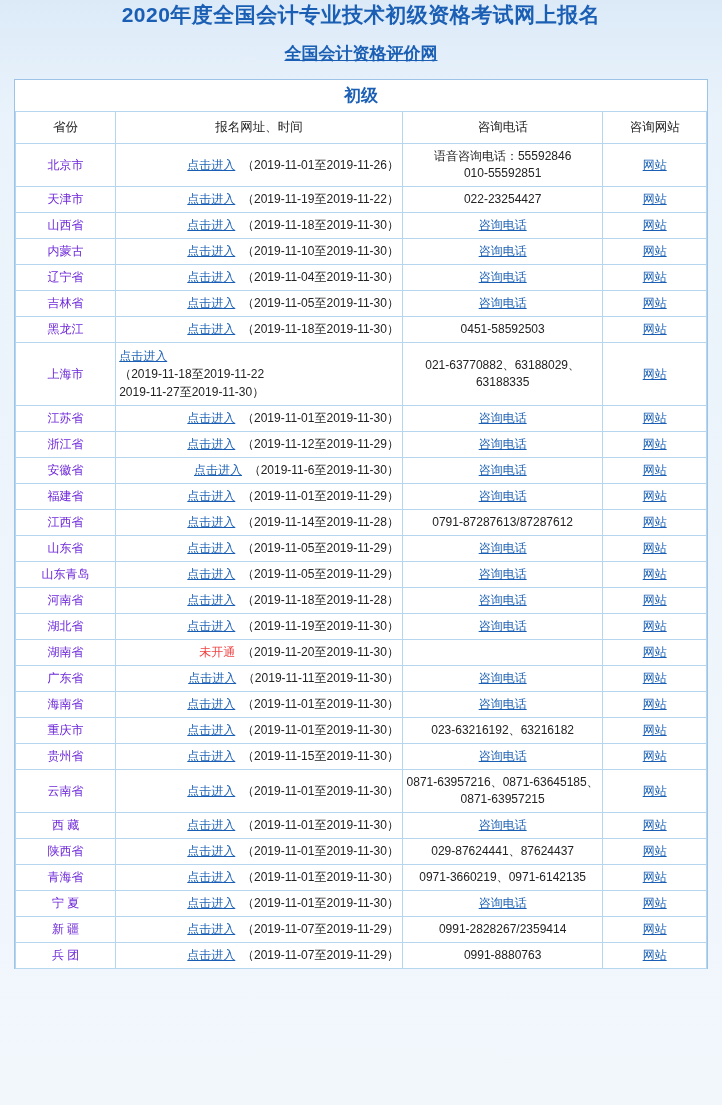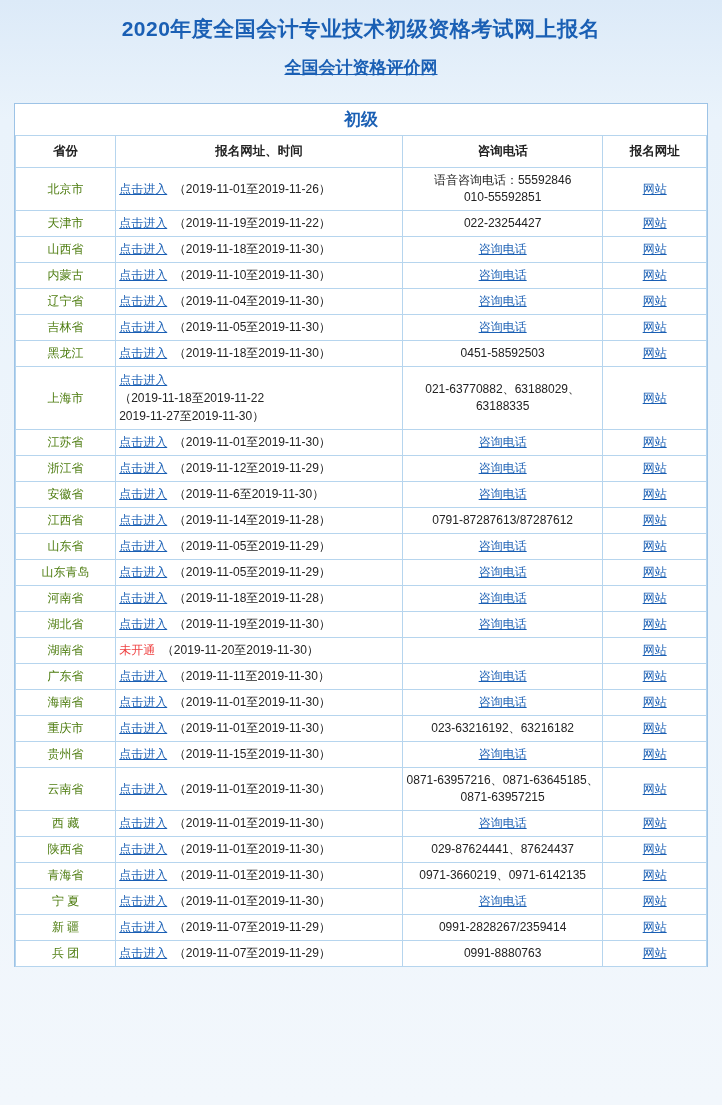--- a/index.html
+++ b/index.html
@@ -11,21 +11,20 @@
   #page {
     width: 722px;
     min-height: 1105px;
     background: linear-gradient(180deg, #dceaf8 0%, #eaf3fb 120px, #f2f7fc 100%);
     position: relative;
     box-sizing: border-box;
     padding: 0;
   }
   .header {
     text-align: center;
-    padding-top: 14px;
   }
   .main-title {
     color: #1a5fb4;
     font-size: 21px;
     font-weight: bold;
     letter-spacing: 0.5px;
     line-height: 30px;
   }
   .sub-title-wrap {
     text-align: center;
@@ -33,21 +32,21 @@
     padding-bottom: 10px;
   }
   .sub-title {
     color: #1a5fb4;
     font-size: 17px;
     font-weight: bold;
     text-decoration: underline;
     cursor: pointer;
   }
   .table-wrap {
-    margin: 14px 14px 10px 14px;
+    margin: 4px 14px 10px 14px;
     background: #ffffff;
     border: 1px solid #9dc3e6;
     border-bottom: none;
   }
   table.exam {
     width: 100%;
     border-collapse: collapse;
     table-layout: fixed;
     font-size: 12px;
     color: #222;
@@ -66,37 +65,37 @@
     color: #1a5fb4;
     padding: 7px 0;
     border-left: none;
     border-right: none;
     border-top: none;
   }
   tr.head-row td {
     background: #ffffff;
     font-size: 12.5px;
     color: #222;
-    font-weight: bold;
+    font-weight: normal;
     padding: 7px 0;
   }
   .col-prov { width: 14.5%; }
   .col-reg  { width: 41.5%; }
   .col-tel  { width: 29%; }
   .col-web  { width: 15%; }
 
   td.prov {
-    color: #4d7c0f;
+    color: #6d28d9;
   }
   td.reg {
     text-align: left;
     padding-left: 10px;
   }
   td.reg.center {
-    text-align: left;
+    text-align: right;
     padding-left: 3px;
   }
   a.lnk {
     color: #1a5fb4;
     text-decoration: underline;
     cursor: pointer;
   }
   .entry {
     white-space: nowrap;
   }
@@ -138,21 +137,21 @@
           <col class="col-web">
       </colgroup>
       <tbody id="table-body">
         <tr class="level-row">
           <td colspan="4">初级</td>
         </tr>
         <tr class="head-row">
           <td>省份</td>
           <td>报名网址、时间</td>
           <td>咨询电话</td>
-          <td>报名网址</td>
+          <td>咨询网站</td>
         </tr>
       <tr>
             <td class="prov">北京市</td>
             <td class="reg center"><a class="lnk entry">点击进入</a>&nbsp;&nbsp;<span class="date-text">（2019-11-01至2019-11-26）</span></td>
             <td class="tel-lines"><span>语音咨询电话：55592846<br>010-55592851</span></td>
             <td><a class="lnk">网站</a></td>
           </tr>
           <tr>
             <td class="prov">天津市</td>
             <td class="reg center"><a class="lnk entry">点击进入</a>&nbsp;&nbsp;<span class="date-text">（2019-11-19至2019-11-22）</span></td>
@@ -210,20 +209,26 @@
             <td class="tel-lines"><a class="lnk">咨询电话</a></td>
             <td><a class="lnk">网站</a></td>
           </tr>
           <tr>
             <td class="prov">安徽省</td>
             <td class="reg center"><a class="lnk entry">点击进入</a>&nbsp;&nbsp;<span class="date-text">（2019-11-6至2019-11-30）</span></td>
             <td class="tel-lines"><a class="lnk">咨询电话</a></td>
             <td><a class="lnk">网站</a></td>
           </tr>
           <tr>
+            <td class="prov">福建省</td>
+            <td class="reg center"><a class="lnk entry">点击进入</a>&nbsp;&nbsp;<span class="date-text">（2019-11-01至2019-11-29）</span></td>
+            <td class="tel-lines"><a class="lnk">咨询电话</a></td>
+            <td><a class="lnk">网站</a></td>
+          </tr>
+          <tr>
             <td class="prov">江西省</td>
             <td class="reg center"><a class="lnk entry">点击进入</a>&nbsp;&nbsp;<span class="date-text">（2019-11-14至2019-11-28）</span></td>
             <td class="tel-lines"><span>0791-87287613/87287612</span></td>
             <td><a class="lnk">网站</a></td>
           </tr>
           <tr>
             <td class="prov">山东省</td>
             <td class="reg center"><a class="lnk entry">点击进入</a>&nbsp;&nbsp;<span class="date-text">（2019-11-05至2019-11-29）</span></td>
             <td class="tel-lines"><a class="lnk">咨询电话</a></td>
             <td><a class="lnk">网站</a></td>

